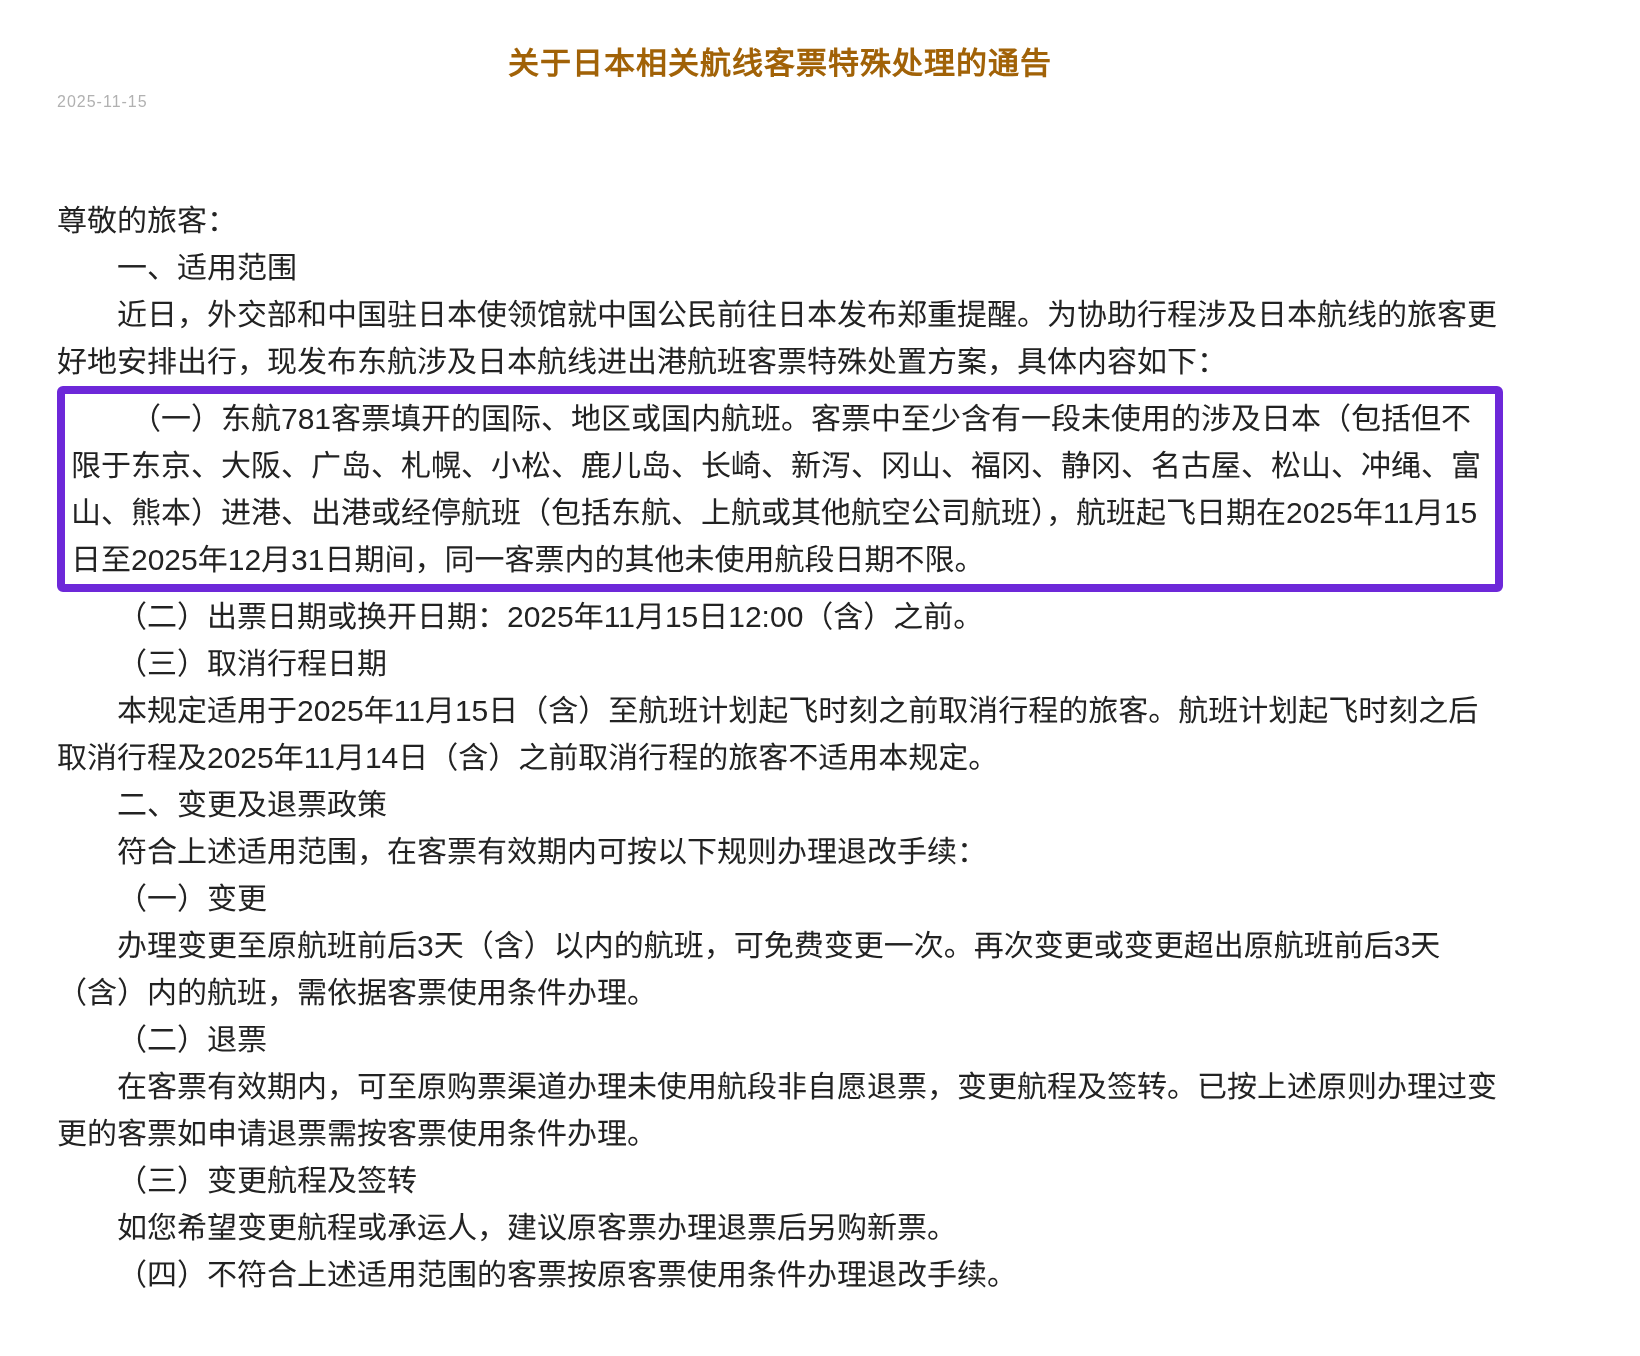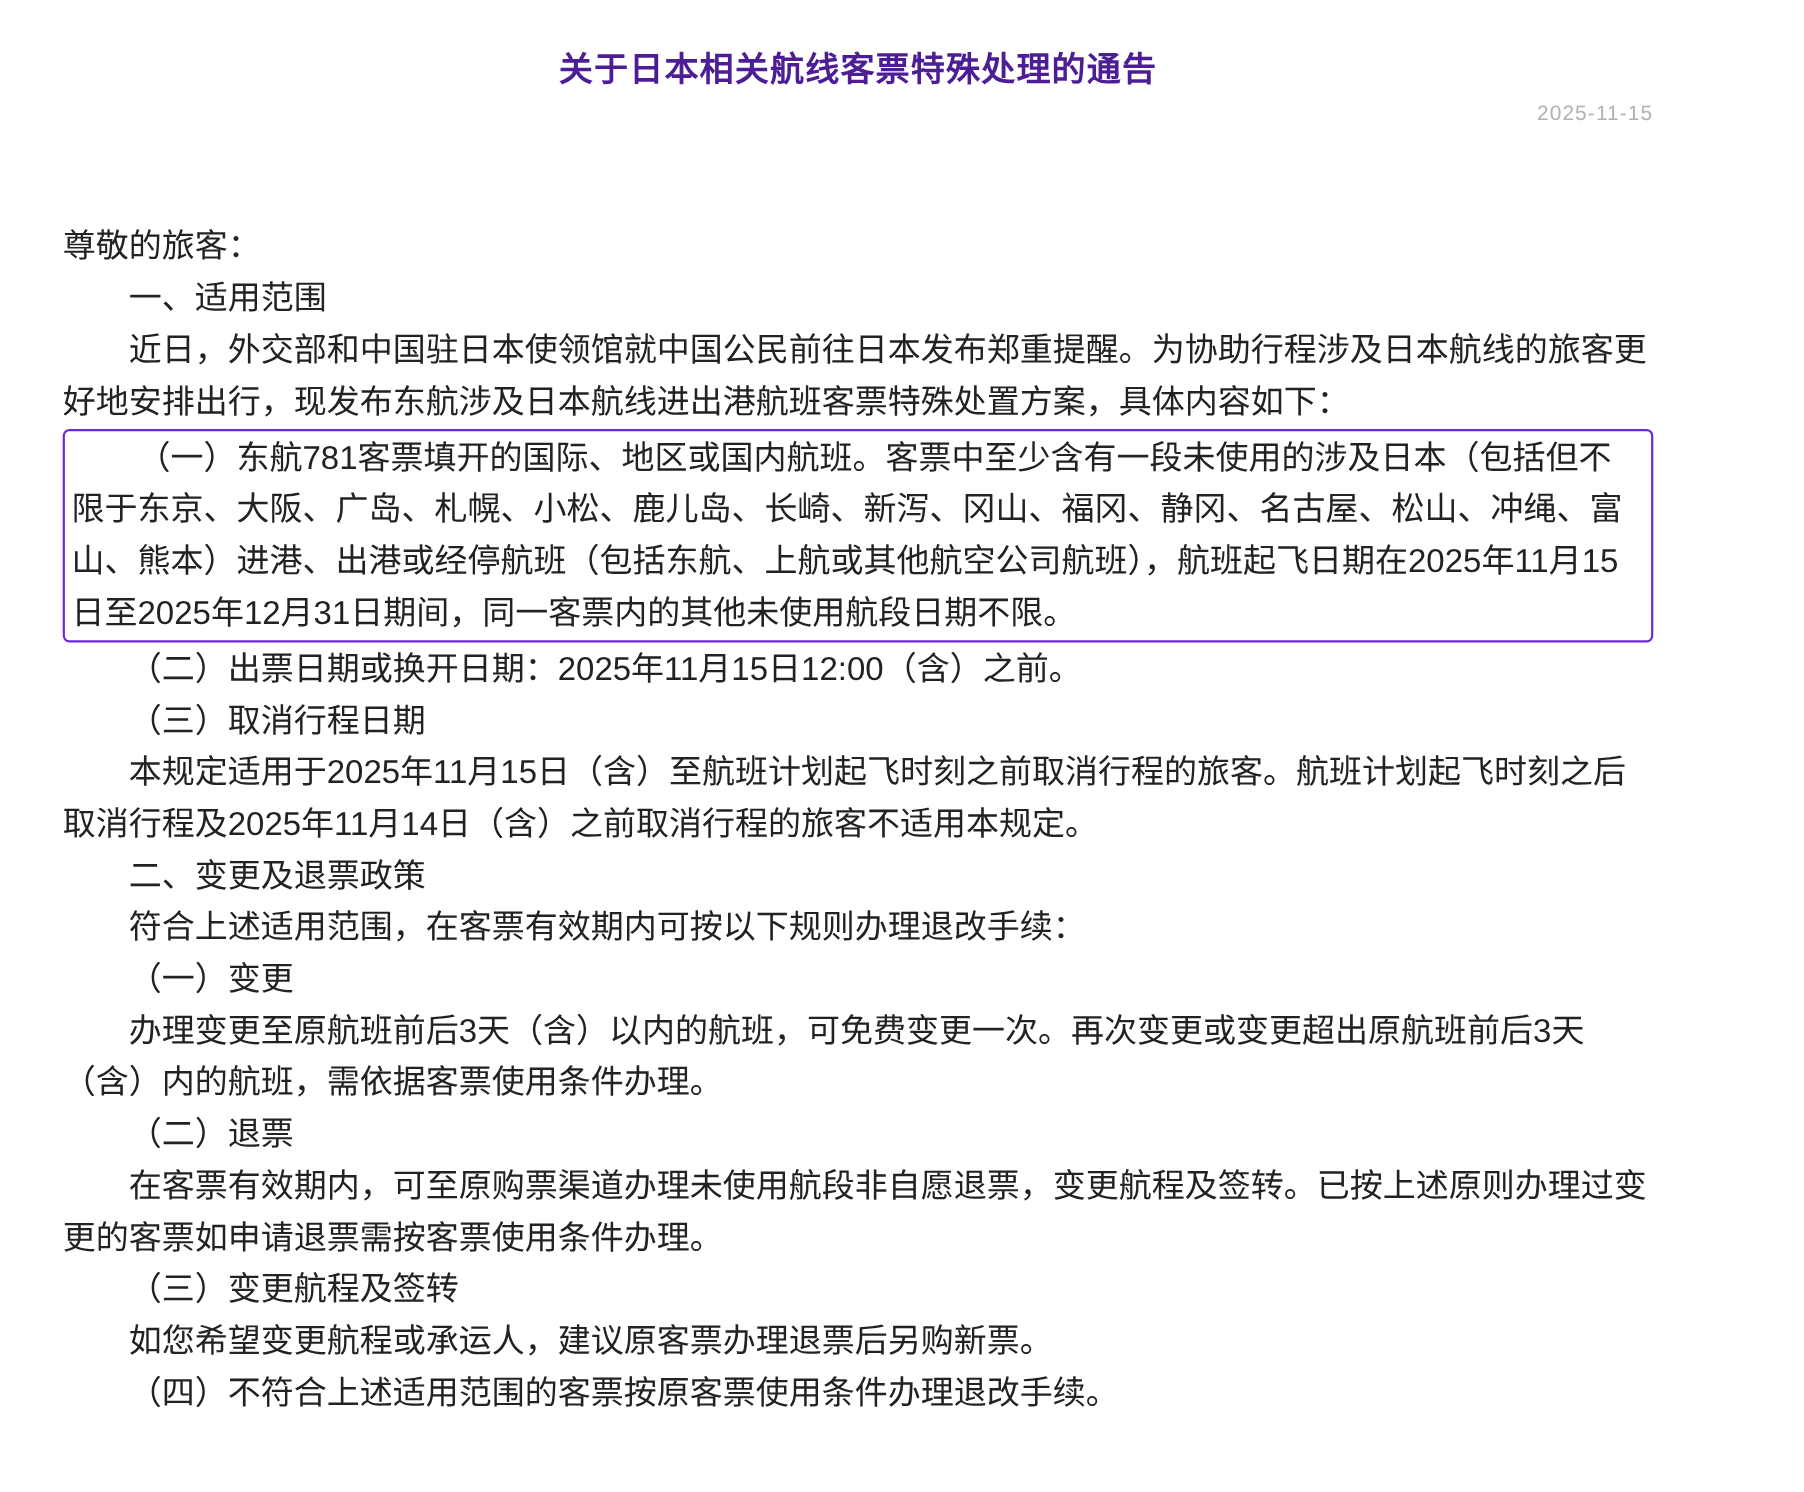--- a/index.html
+++ b/index.html
@@ -18,46 +18,46 @@
   .doc {
     margin-left: 57px;
     width: 1446px;
   }
   .title {
     margin: 0;
     padding-top: 38px;
     text-align: center;
     font-size: 31px;
     font-weight: 700;
-    color: #4c1d95;
+    color: #a16207;
     letter-spacing: 1px;
   }
   .pub-date {
     margin-top: 10px;
-    text-align: right;
-    font-size: 19px;
+    text-align: left;
+    font-size: 16px;
     color: #b1b1b1;
     letter-spacing: 1px;
   }
   .content {
     margin-top: 86px;
     font-size: 30px;
     line-height: 47px;
     color: #222222;
   }
   .content p {
     margin: 0;
     text-indent: 2em;
     word-break: break-all;
   }
   .content p.no-indent {
     text-indent: 0;
   }
   .highlight-box {
-    border: 2px solid #6d28d9;
+    border: 8px solid #6d28d9;
     border-radius: 6px;
     padding: 1px 6px;
     margin: 1px 0;
   }
   .link {
     color: #2a46d8;
     text-decoration: underline;
     cursor: pointer;
   }
 </style>

